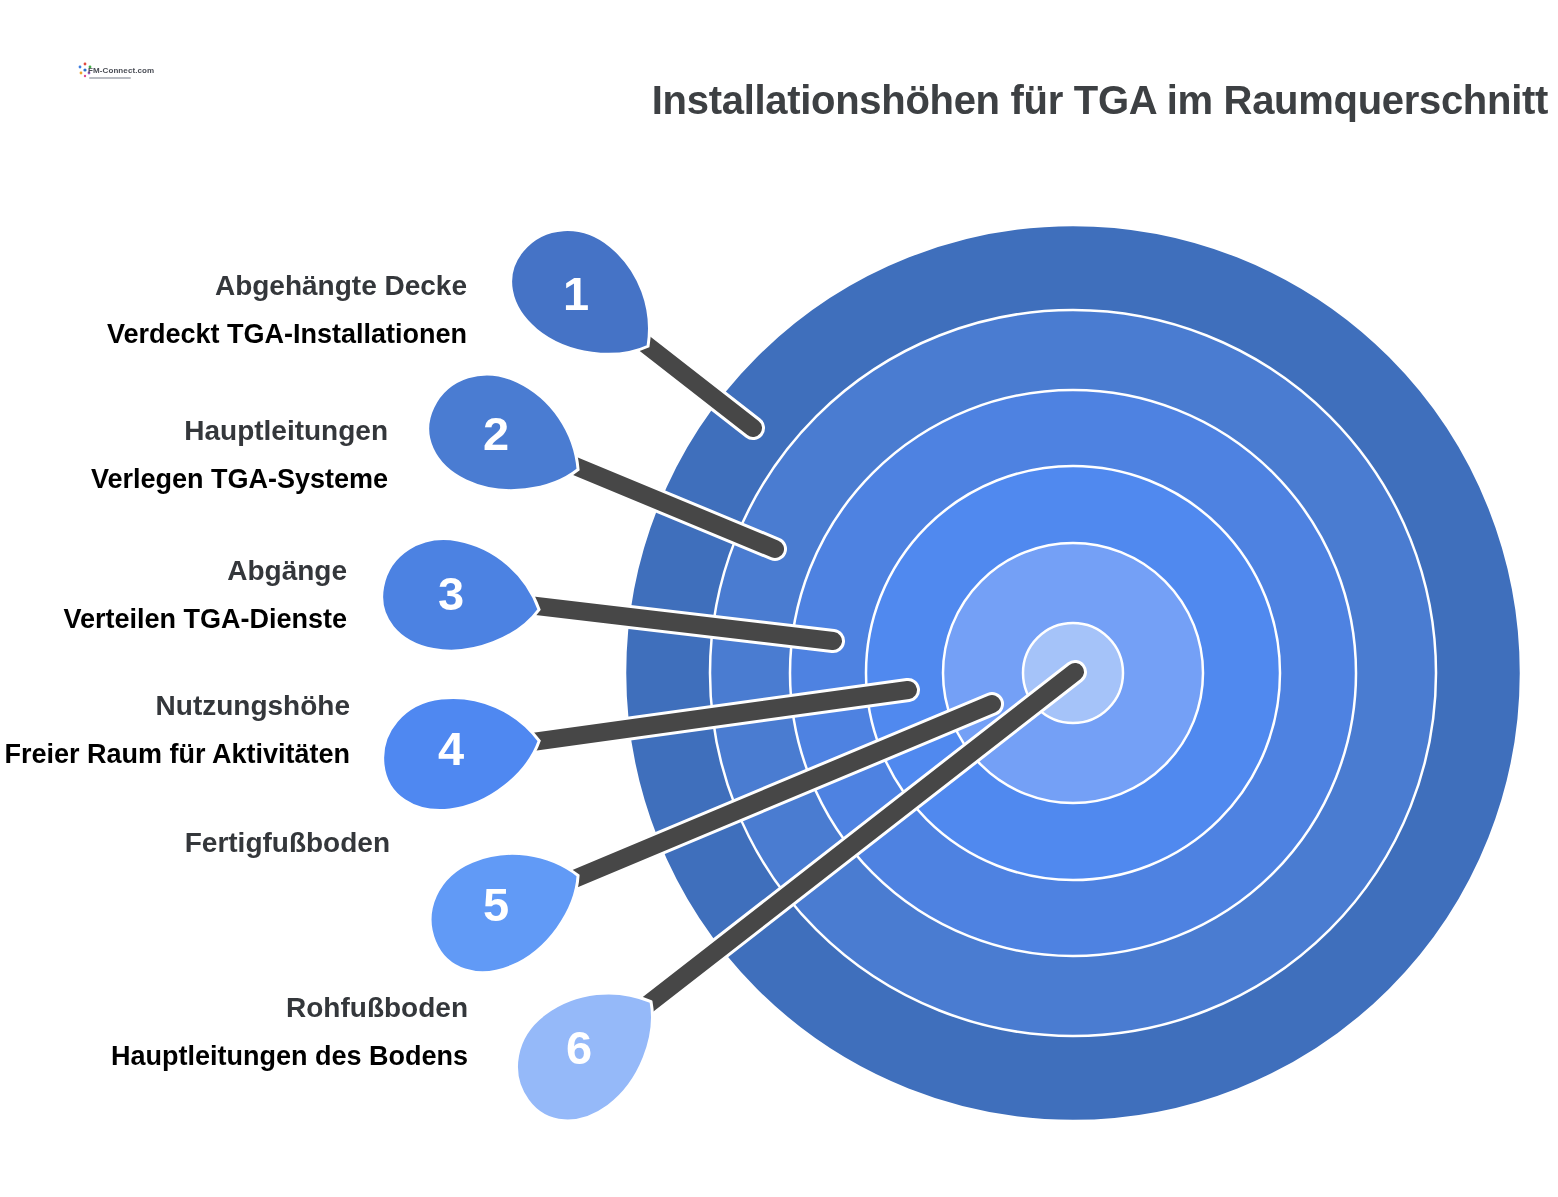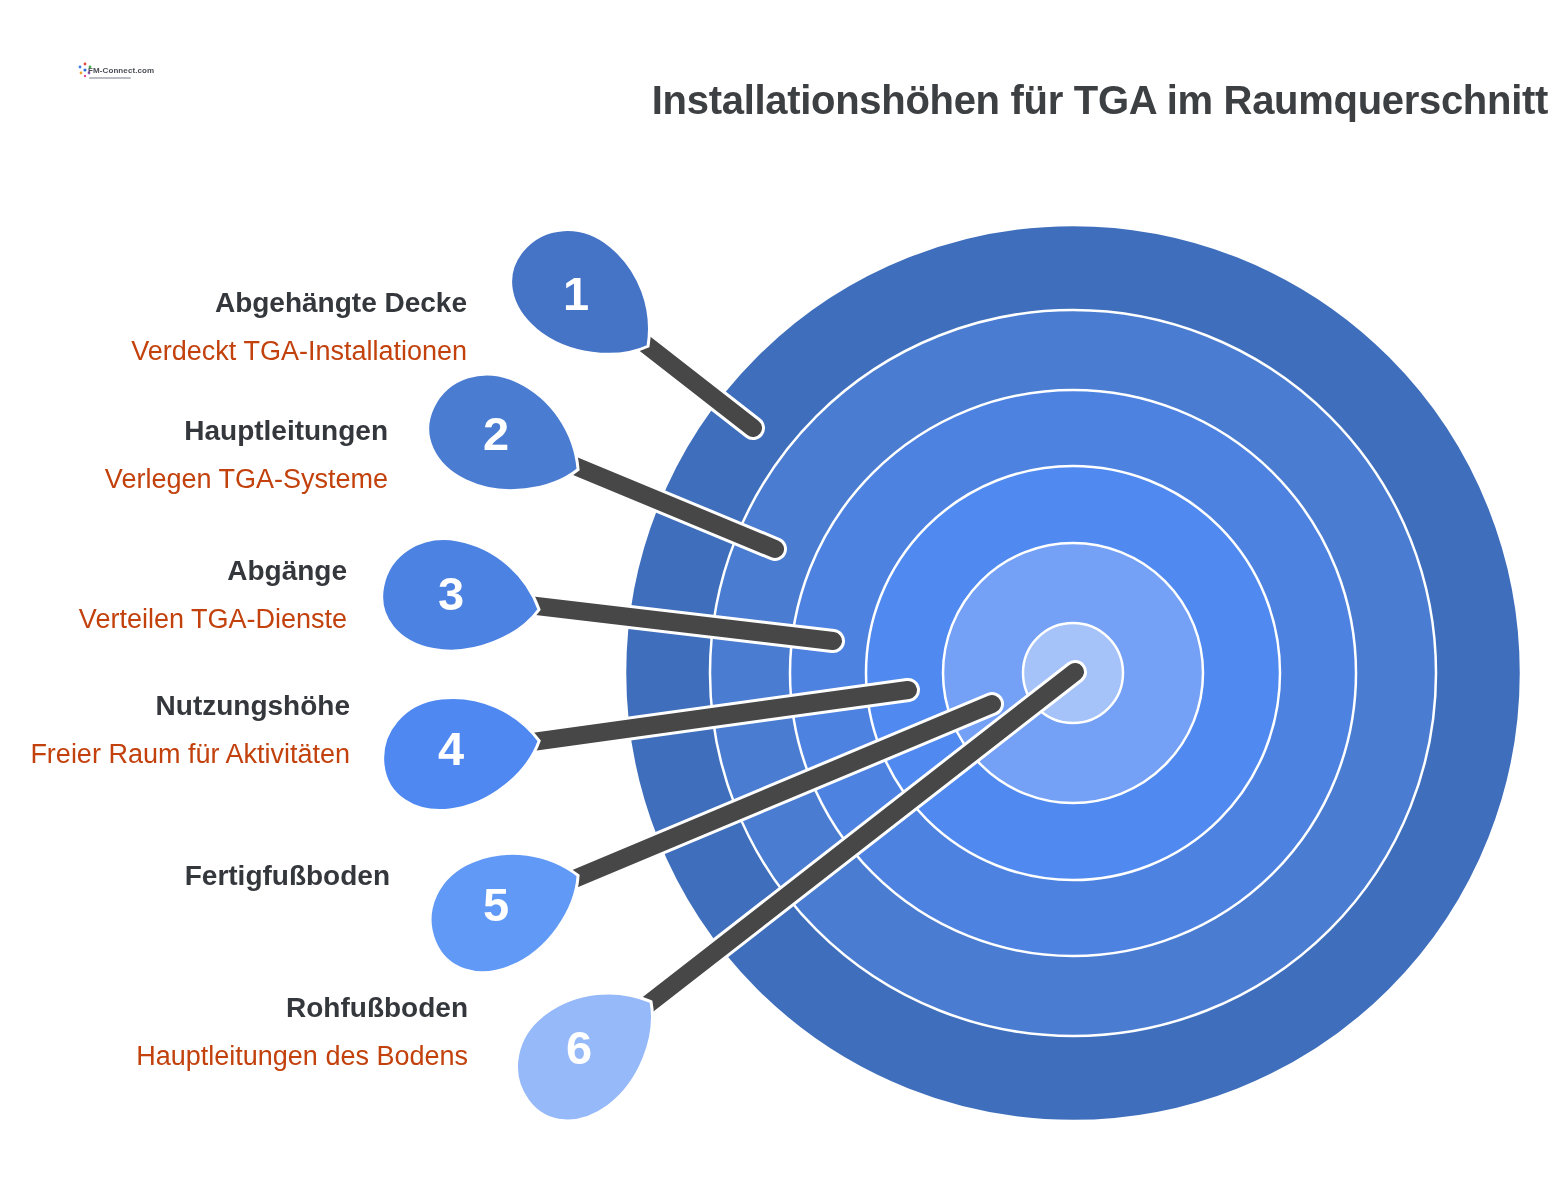--- a/index.html
+++ b/index.html
@@ -72,22 +72,22 @@
   
   .label { position: absolute; text-align: right; }
   .label-title {
     font-size: 28px;
     font-weight: 700;
     color: #34373b;
     line-height: 36px;
   }
   .label-desc {
     font-size: 27px;
-    font-weight: 400;
-    color: #c2410c;
+    font-weight: 700;
+    color: #000000;
     line-height: 31px;
     margin-top: 15px;
   }
 </style>
 </head>
 <body>
 
 <div class="canvas">
 
   <div class="logo">
@@ -168,37 +168,37 @@
     <g>
       <text class="blob-number" x="576" y="310">1</text>
       <text class="blob-number" x="496" y="450">2</text>
       <text class="blob-number" x="451" y="610">3</text>
       <text class="blob-number" x="451" y="765">4</text>
       <text class="blob-number" x="496" y="921">5</text>
       <text class="blob-number" x="579" y="1064">6</text>
     </g>
   </svg>
 
-  <div class="label" style="top:285px; right:1091px; width:420px;">
+  <div class="label" style="top:268px; right:1091px; width:420px;">
     <div class="label-title">Abgehängte Decke</div>
     <div class="label-desc">Verdeckt TGA-Installationen</div>
   </div>
   <div class="label" style="top:413px; right:1170px; width:420px;">
     <div class="label-title">Hauptleitungen</div>
     <div class="label-desc">Verlegen TGA-Systeme</div>
   </div>
   <div class="label" style="top:553px; right:1211px; width:420px;">
     <div class="label-title">Abgänge</div>
     <div class="label-desc">Verteilen TGA-Dienste</div>
   </div>
   <div class="label" style="top:688px; right:1208px; width:420px;">
     <div class="label-title">Nutzungshöhe</div>
     <div class="label-desc">Freier Raum für Aktivitäten</div>
   </div>
-  <div class="label" style="top:825px; right:1168px; width:345px;margin-top:33px;">
+  <div class="label" style="top:825px; right:1168px; width:345px;">
     <div class="label-title">Fertigfußboden</div>
   </div>
   <div class="label" style="top:990px; right:1090px; width:420px;">
     <div class="label-title">Rohfußboden</div>
     <div class="label-desc">Hauptleitungen des Bodens</div>
   </div>
 
 </div>
 
 </body></html>

